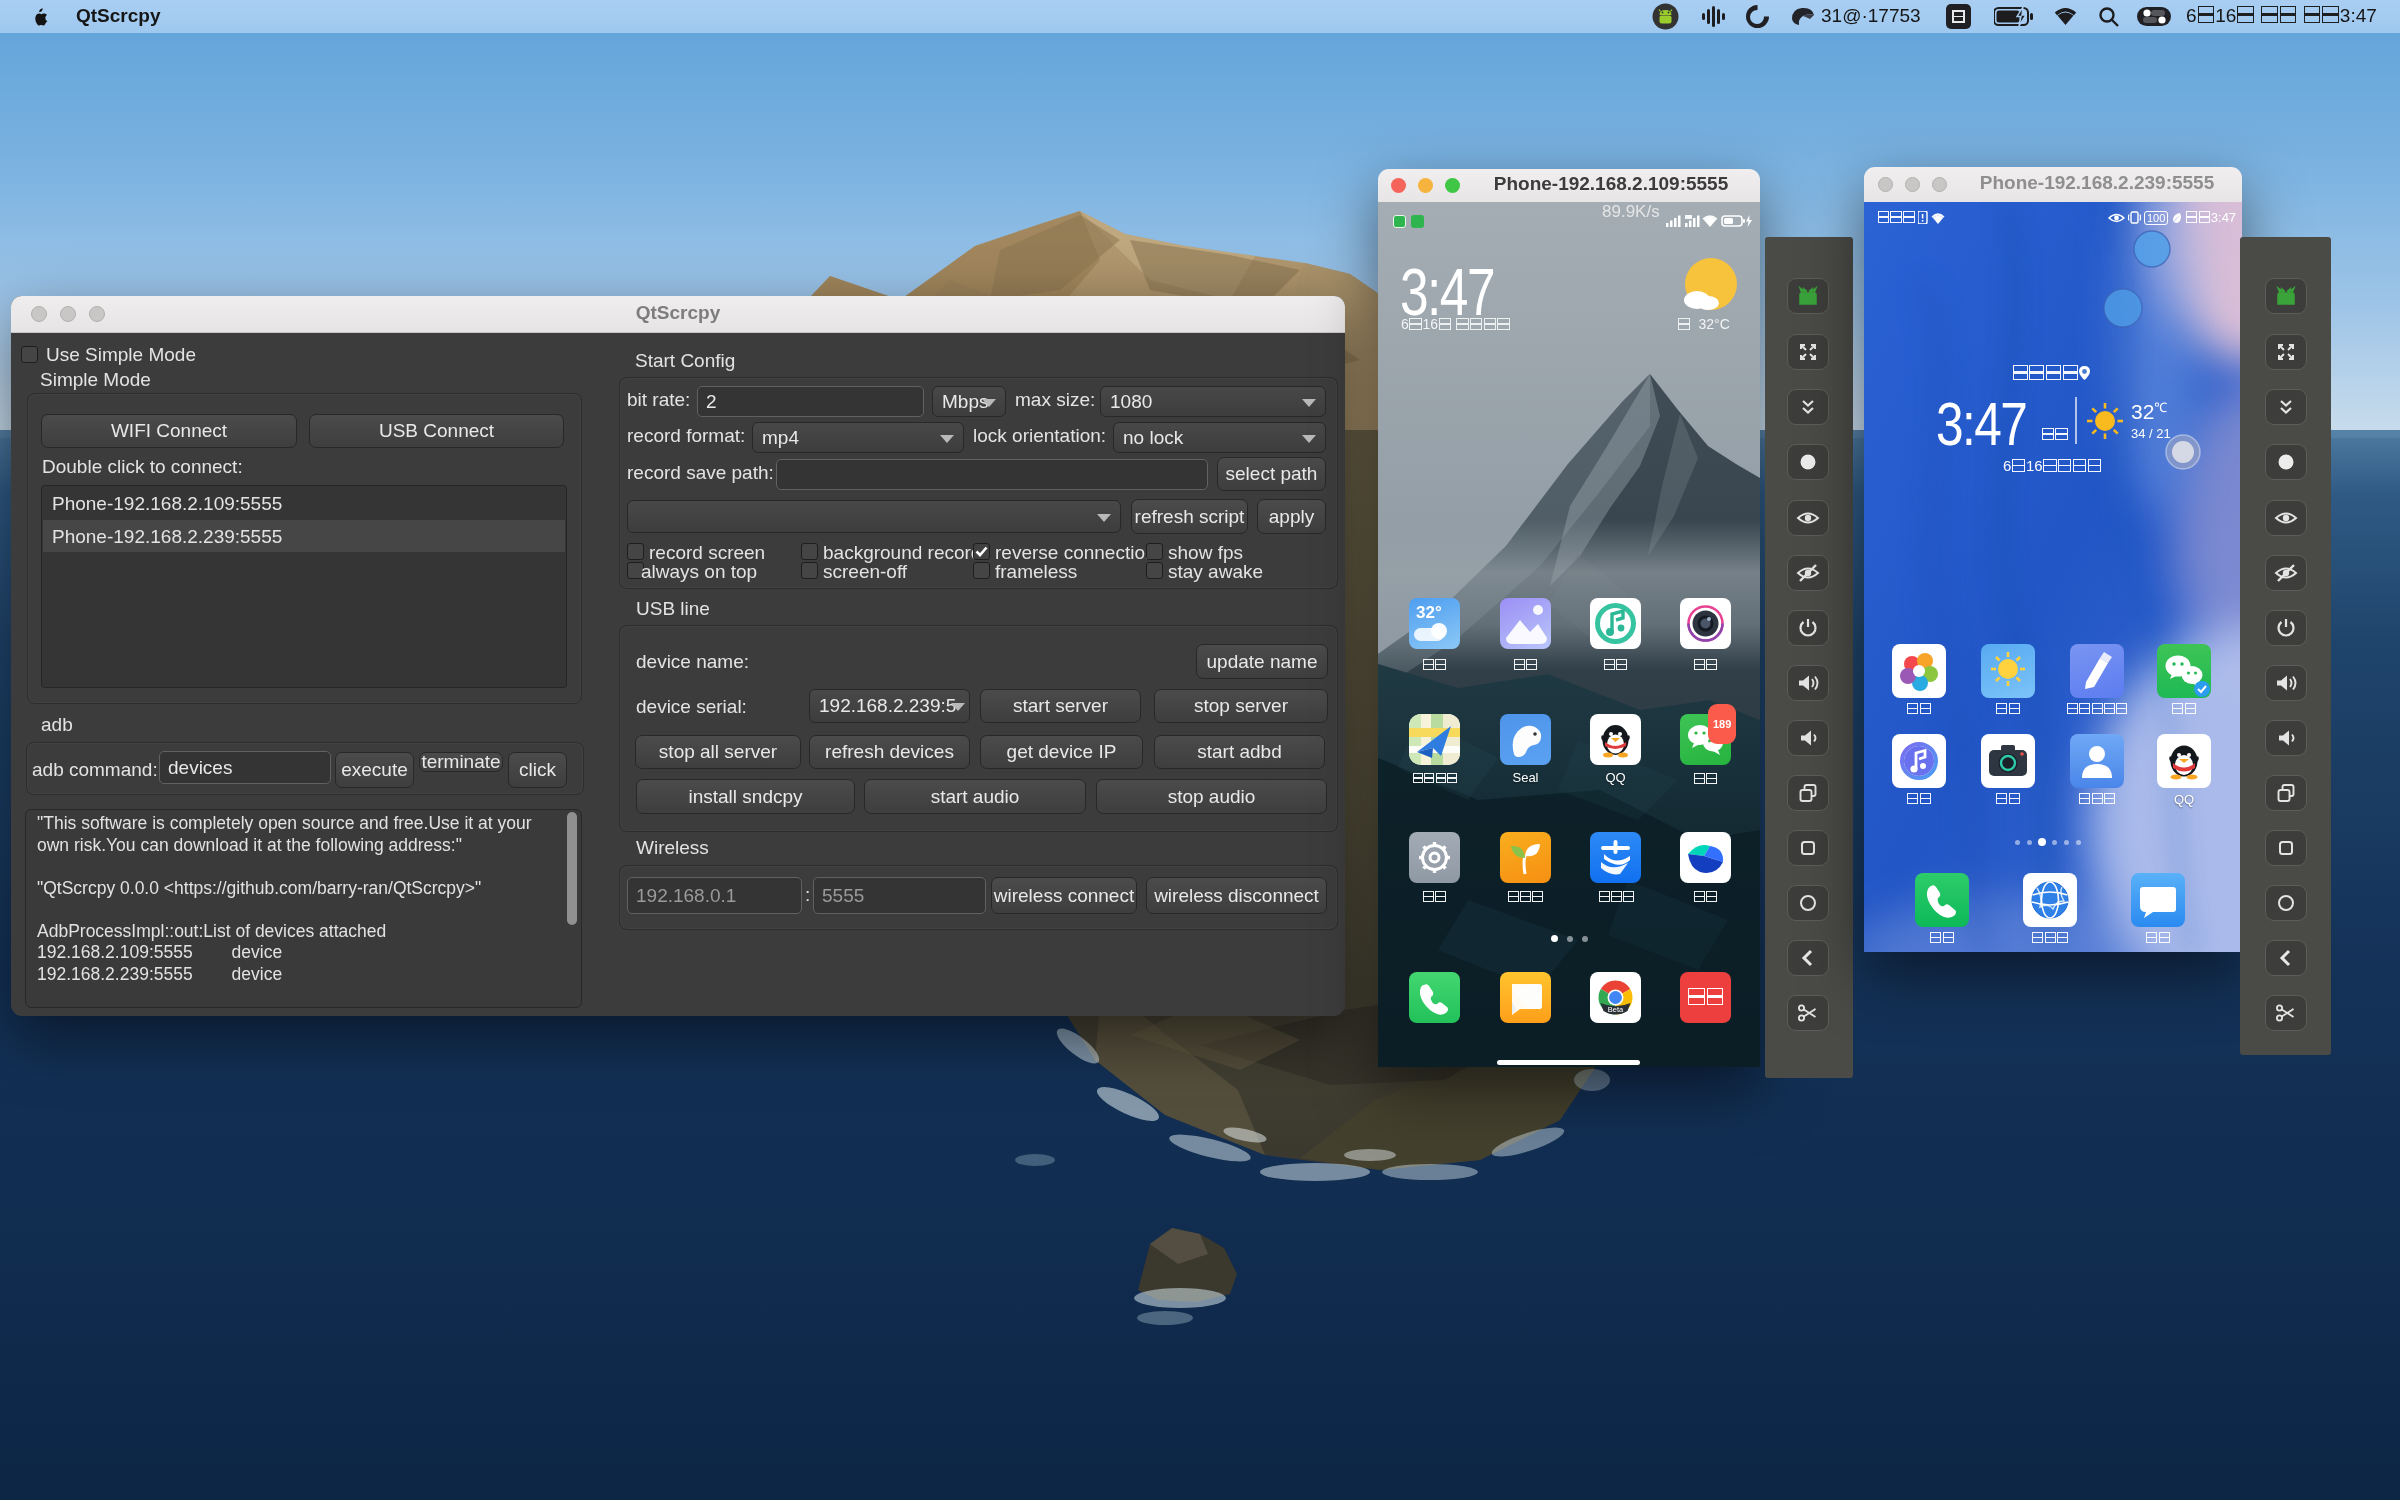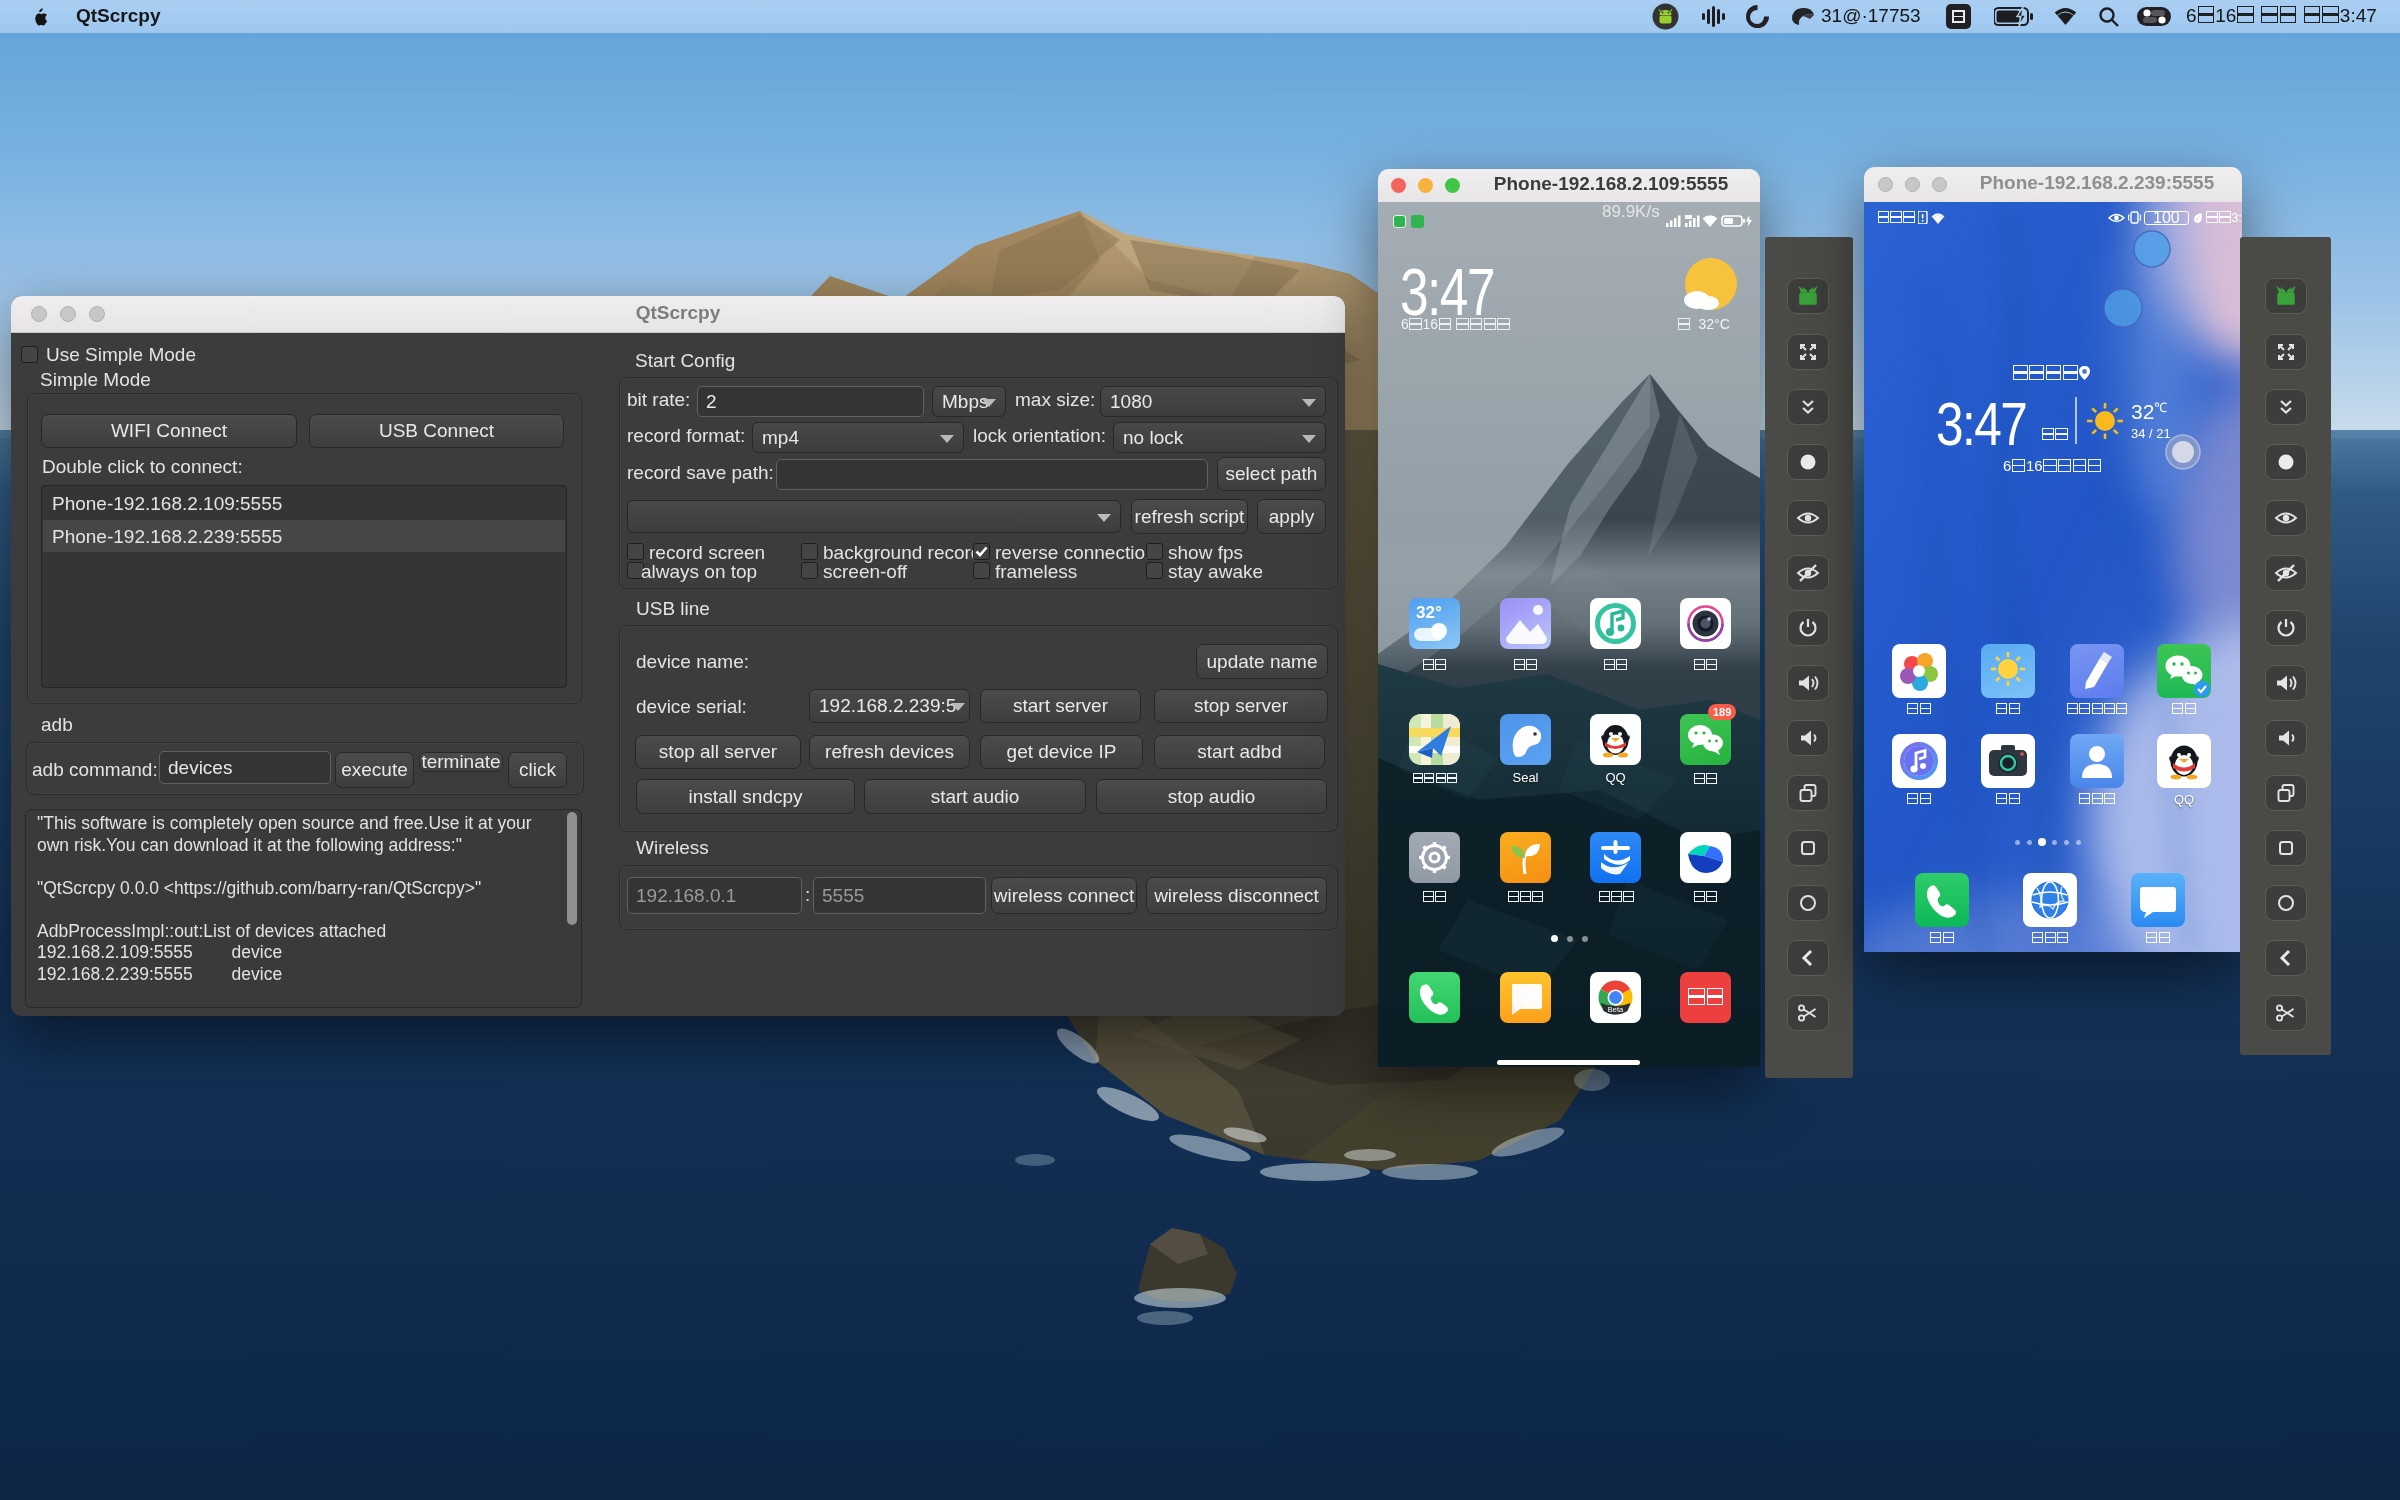--- a/index.html
+++ b/index.html
@@ -381,21 +381,21 @@
           <ellipse cx="20" cy="21" rx="12" ry="10" fill="#fff"></ellipse>
           <path d="M14,29 L12,34 L20,30Z" fill="#fff"></path>
           <ellipse cx="33" cy="29" rx="10" ry="8.5" fill="#fff"></ellipse>
           <path d="M38,36 L40,41 L33,37Z" fill="#fff"></path>
           <circle cx="16" cy="19" r="1.6" fill="#26b33e"></circle>
           <circle cx="24" cy="19" r="1.6" fill="#26b33e"></circle>
           <circle cx="29.5" cy="27" r="1.4" fill="#26b33e"></circle>
           <circle cx="36.5" cy="27" r="1.4" fill="#26b33e"></circle>
         </svg>
     </div>
-    <div class="ab" style="left:330px;top:502px;min-width:14px;height:16px;border-radius:9px;background:#fa5b4b;color:#fff;font-size:11px;font-weight:bold;padding:0 5px;display:flex;align-items:center;justify-content:center">189</div>
+    <div class="ab" style="left:330px;top:502px;min-width:14px;height:16px;border-radius:9px;background:#fa5b4b;color:#fff;font-size:11px;font-weight:bold;padding:12px 5px;display:flex;align-items:center;justify-content:center">189</div>
     <div class="lb" style="left:23px;top:570px;width:68px;font-size:11.5px"><i class="cj"></i><i class="cj"></i><i class="cj"></i><i class="cj"></i></div>
     <div class="lb" style="left:122px;top:568px;width:51px;font-size:13px">Seal</div>
     <div class="lb" style="left:212px;top:568px;width:51px;font-size:13px">QQ</div>
     <div class="lb" style="left:302px;top:570px;width:51px"><i class="cj"></i><i class="cj"></i></div>
 
     <div class="ic" style="left:31px;top:630px;width:51px;height:51px;background:linear-gradient(#a3abb5,#8f99a4)">
       <svg width="51" height="51">
           <g fill="none" stroke="#fff" stroke-width="3">
             <circle cx="25.5" cy="25.5" r="12"></circle>
             <circle cx="25.5" cy="25.5" r="4.5"></circle>
@@ -620,21 +620,21 @@
       </svg>
     <div class="ab" style="left:244px;top:8px;color:#fff;font-size:13px;display:flex;align-items:center;gap:3px;white-space:nowrap">
       <svg width="17" height="12" viewBox="0 0 17 12">
           <path d="M1,6 Q8.5,-1 16,6 Q8.5,13 1,6Z" fill="none" stroke="#fff" stroke-width="1.5"></path>
           <circle cx="8.5" cy="6" r="2.4" fill="#fff"></circle>
         </svg>
       <svg width="13" height="13" viewBox="0 0 13 13">
           <rect x="3" y="1" width="7" height="11" rx="1.5" fill="none" stroke="#fff" stroke-width="1.4"></rect>
           <path d="M1,3.5 Q0,6.5 1,9.5 M12,3.5 Q13,6.5 12,9.5" stroke="#fff" stroke-width="1.2" fill="none"></path>
         </svg>
-      <span style="display:inline-flex;align-items:center;border:1px solid #fff;border-radius:3px;padding:0 8px;height:12px;font-size:16px">100</span>
+      <span style="display:inline-flex;align-items:center;border:1px solid #fff;border-radius:3px;padding:0 2px;height:12px;font-size:11px">100</span>
       <svg width="11" height="12" viewBox="0 0 11 12">
           <path d="M9,1 Q3,2 2,7 Q2,11 6,11 Q10,10 10,4 L9,1 M2,11 Q5,6 9,3" fill="#fff"></path>
         </svg>
       <span><i class="cj"></i><i class="cj"></i>3:47</span>
     </div>
 
     <div class="ab" style="left:148px;top:162px;color:#fff;font-size:17px"><i class="cj"></i><i class="cj"></i><i class="cj"></i><i class="cj"></i></div>
     <svg class="ab" style="left:214px;top:163px" width="13" height="16" viewBox="0 0 13 16">
         <path d="M6.5,1 Q12,1 12,6.5 Q12,10 6.5,15 Q1,10 1,6.5 Q1,1 6.5,1Z" fill="#fff"></path>
         <circle cx="6.5" cy="6.5" r="2.4" fill="#4a7bd0"></circle>

